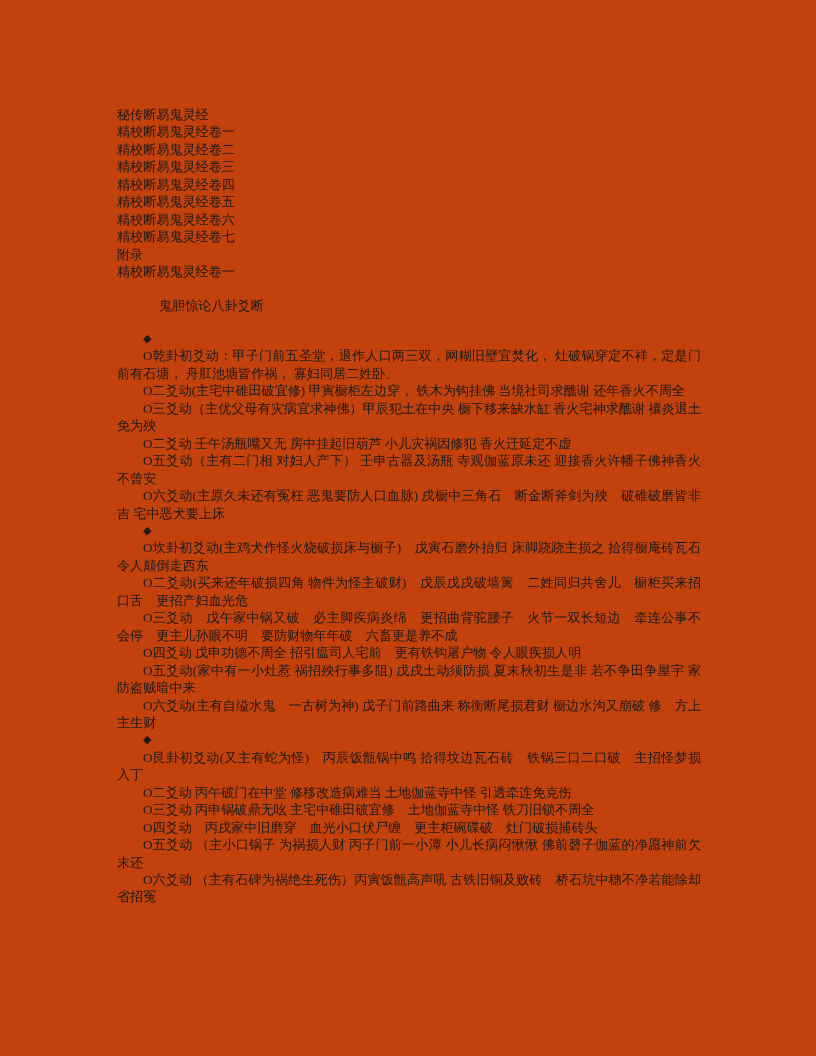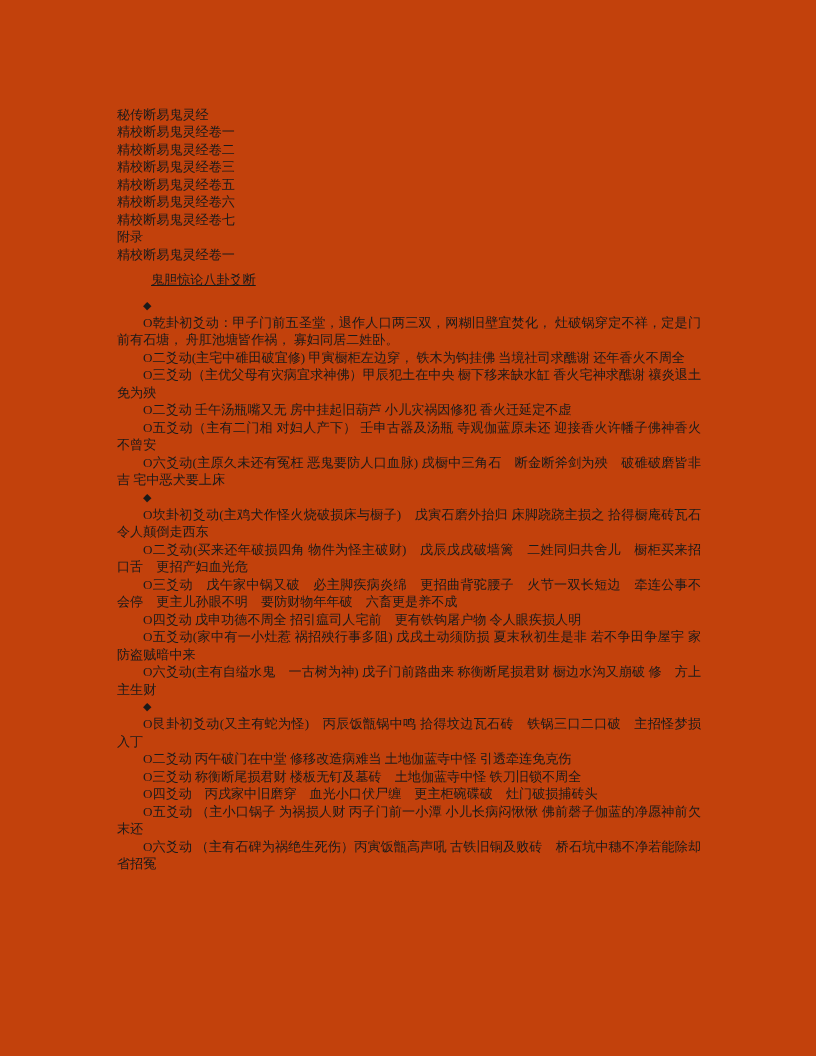--- a/index.html
+++ b/index.html
@@ -35,24 +35,23 @@
     margin: 0;
     white-space: nowrap;
   }
   
   .chapter-line {
     margin: 0;
     white-space: nowrap;
   }
   
   .section-title {
-    margin: 8px;
+    margin: 16px;
     text-indent: 26px;
     white-space: nowrap;
-    text-decoration: underline;
   }
   
   .bullet-line {
     margin: 0;
     text-indent: 26px;
     font-size: 12px;
     line-height: 17.45px;
     letter-spacing: 0;
   }
   .bullet-glyph {
@@ -70,20 +69,21 @@
 <body>
 
 <div class="page">
   <div class="doc-body">
 
     <div>
       <p class="toc-line">秘传断易鬼灵经</p>
       <p class="toc-line">精校断易鬼灵经卷一</p>
       <p class="toc-line">精校断易鬼灵经卷二</p>
       <p class="toc-line">精校断易鬼灵经卷三</p>
+      <p class="toc-line">精校断易鬼灵经卷四</p>
       <p class="toc-line">精校断易鬼灵经卷五</p>
       <p class="toc-line">精校断易鬼灵经卷六</p>
       <p class="toc-line">精校断易鬼灵经卷七</p>
       <p class="toc-line">附录</p>
     </div>
 
     <p class="chapter-line">精校断易鬼灵经卷一</p>
     <p class="section-title">鬼胆惊论八卦爻断</p>
 
     <div>
@@ -103,20 +103,20 @@
       <p class="entry">O三爻动　戊午家中锅又破　必主脚疾病炎绵　更招曲背驼腰子　火节一双长短边　牵连公事不会停　更主儿孙眼不明　要防财物年年破　六畜更是养不成</p>
       <p class="entry">O四爻动 戊申功德不周全 招引瘟司人宅前　更有铁钩屠户物 令人眼疾损人明</p>
       <p class="entry">O五爻动(家中有一小灶惹 祸招殃行事多阻) 戊戌土动须防损 夏末秋初生是非 若不争田争屋宇 家防盗贼暗中来</p>
       <p class="entry">O六爻动(主有自缢水鬼　一古树为神) 戊子门前路曲来 称衡断尾损君财 橱边水沟又崩破 修　方上主生财</p>
     </div>
 
     <div>
       <p class="bullet-line"><span class="bullet-glyph">◆</span></p>
       <p class="entry">O艮卦初爻动(又主有蛇为怪)　丙辰饭甑锅中鸣 拾得坟边瓦石砖　铁锅三口二口破　主招怪梦损入丁</p>
       <p class="entry">O二爻动 丙午破门在中堂 修移改造病难当 土地伽蓝寺中怪 引透牵连免克伤</p>
-      <p class="entry">O三爻动 称衡断尾损君财 楼板无钉及墓砖　土地伽蓝寺中怪 铁刀旧锁不周全</p>
+      <p class="entry">O三爻动 丙申锅破鼎无吆 主宅中碓田破宜修　土地伽蓝寺中怪 铁刀旧锁不周全</p>
       <p class="entry">O四爻动　丙戌家中旧磨穿　血光小口伏尸缠　更主柜碗碟破　灶门破损捕砖头</p>
       <p class="entry">O五爻动 （主小口锅子 为祸损人财 丙子门前一小潭 小儿长病闷愀愀 佛前磬子伽蓝的净愿神前欠末还</p>
       <p class="entry">O六爻动 （主有石碑为祸绝生死伤）丙寅饭甑高声吼 古铁旧铜及败砖　桥石坑中穗不净若能除却省招冤</p>
     </div>
 
   </div>
 </div>
 
 </body></html>

